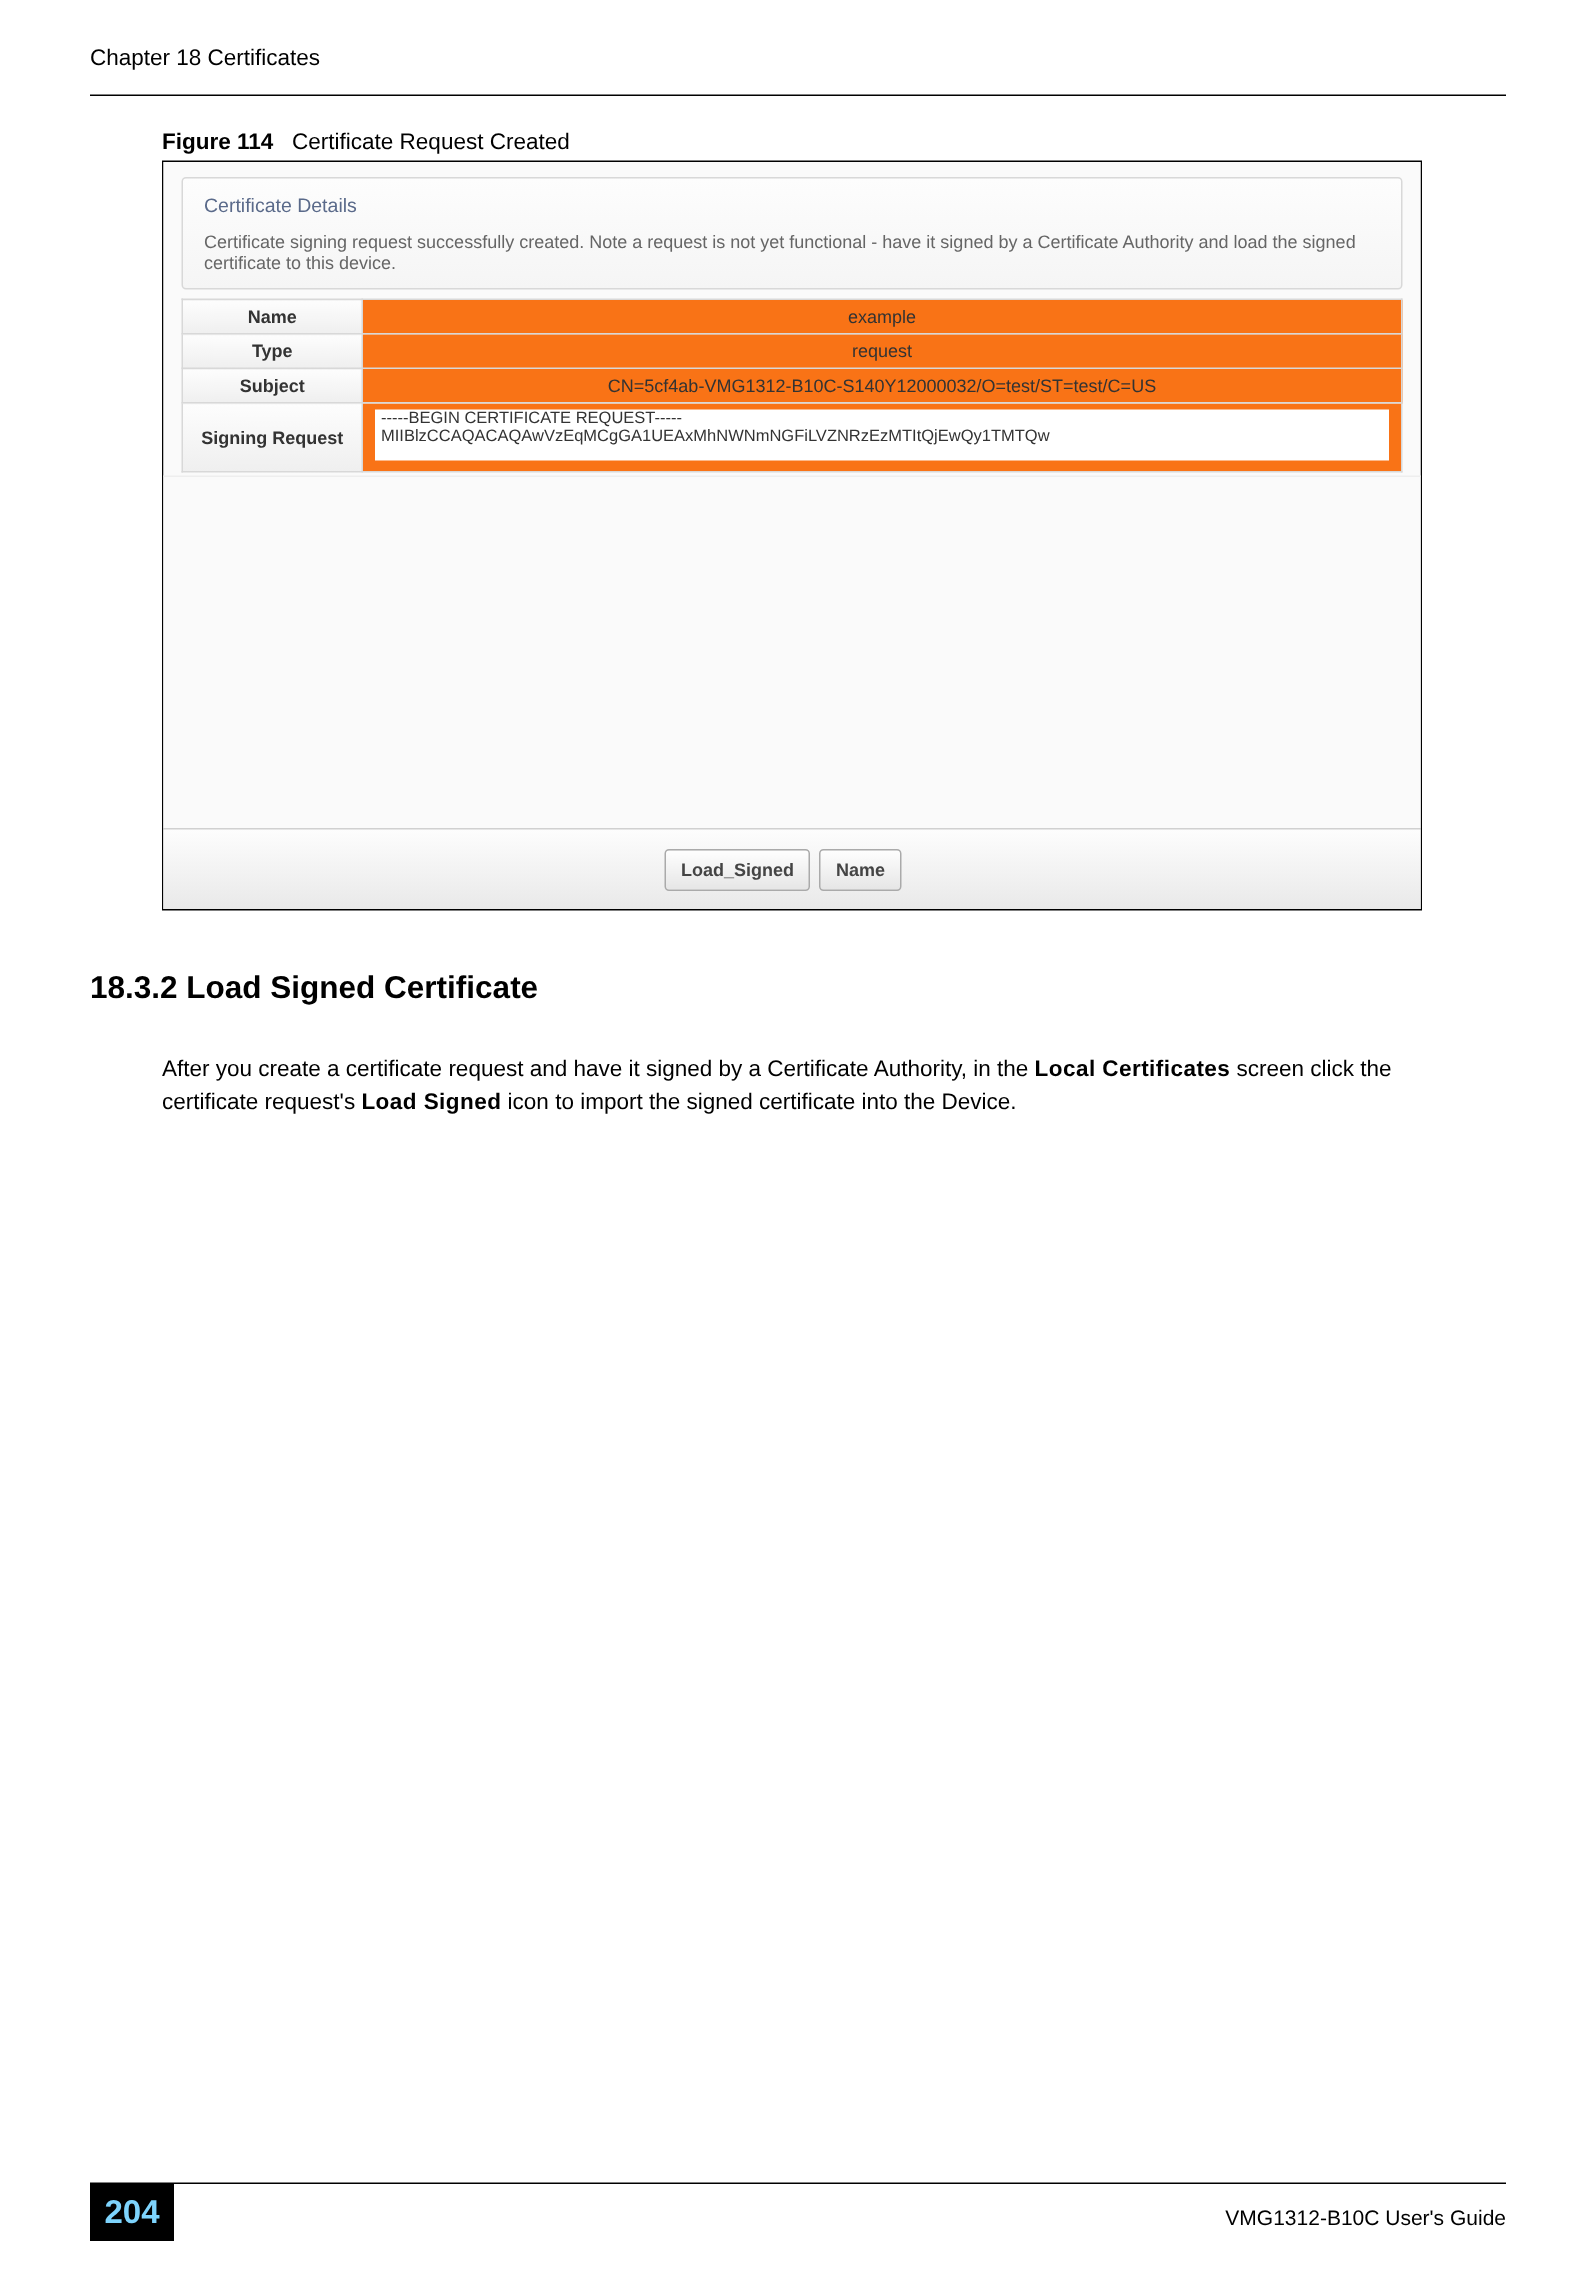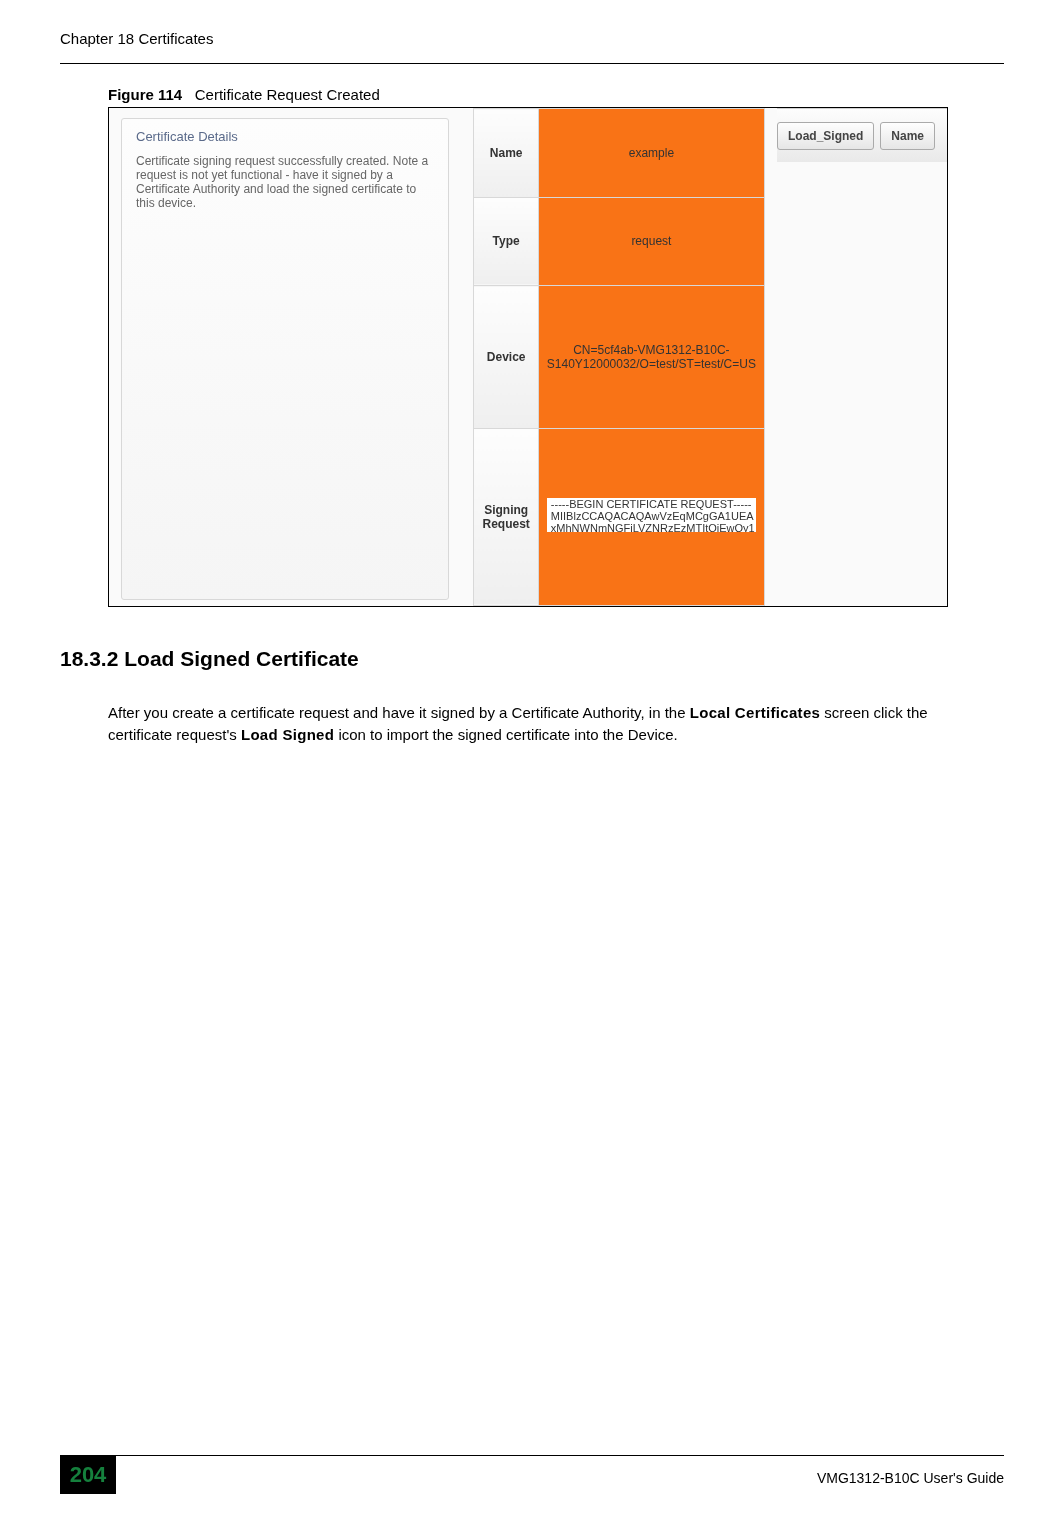--- a/index.html
+++ b/index.html
@@ -32,21 +32,21 @@
     height: 500px;
     background: #fafafa;
     padding: 0;
     position: relative;
   }
   .router-panel {
     background: #fafafa;
     width: 100%;
     height: 100%;
     display: flex;
-    flex-direction: row;
+    flex-direction: column;
     font-family: Arial, sans-serif;
   }
   .cert-details-box {
     background: linear-gradient(#fdfdfd,#f5f5f5);
     border: 1px solid #d8d8d8;
     border-radius: 3px;
     margin: 10px 12px 6px 12px;
     padding: 10px 14px 10px 14px;
     color: #666;
     font-size: 12px;
@@ -89,21 +89,21 @@
     color: #333;
     background: #fff;
   }
   .panel-spacer { flex: 1; background: #fafafa; border-top: 1px solid #eee; margin-top: 2px;}
   .btn-bar {
     background: linear-gradient(#fdfdfd,#e9e9e9);
     border-top: 1px solid #d0d0d0;
     height: 54px;
     display: flex;
     align-items: center;
-    justify-content: flex-start;
+    justify-content: center;
     padding-right: 12px;
     gap: 6px;
   }
   .panel-btn {
     background: linear-gradient(#fefefe,#e6e6e6);
     border: 1px solid #aaa;
     border-radius: 3px;
     font-size: 12px;
     font-weight: bold;
     color: #444;
@@ -130,21 +130,21 @@
     left: 60px;
     right: 60px;
     border-top: 1.5px solid #000;
     padding-top: 6px;
     display: flex;
     align-items: center;
     justify-content: space-between;
   }
   .page-badge {
     background: #000;
-    color: #15803d;
+    color: #7dd3fc;
     font-weight: bold;
     font-size: 22px;
     width: 56px;
     height: 38px;
     display: flex;
     align-items: center;
     justify-content: center;
     margin-top: -6px;
   }
   .guide-name { font-size: 14px; }
@@ -173,21 +173,21 @@
       <tbody>
           <tr>
         <th>Name</th>
         <td>example</td>
       </tr>
       <tr>
         <th>Type</th>
         <td>request</td>
       </tr>
       <tr>
-        <th>Device</th>
+        <th>Subject</th>
         <td>CN=5cf4ab-VMG1312-B10C-S140Y12000032/O=test/ST=test/C=US</td>
       </tr>
       <tr>
         <th>Signing Request</th>
         <td class="signing-cell">
           <textarea class="signing-textarea" readonly="" style="">-----BEGIN CERTIFICATE REQUEST-----
 MIIBlzCCAQACAQAwVzEqMCgGA1UEAxMhNWNmNGFiLVZNRzEzMTItQjEwQy1TMTQw</textarea>
         </td>
       </tr>
     </tbody>

